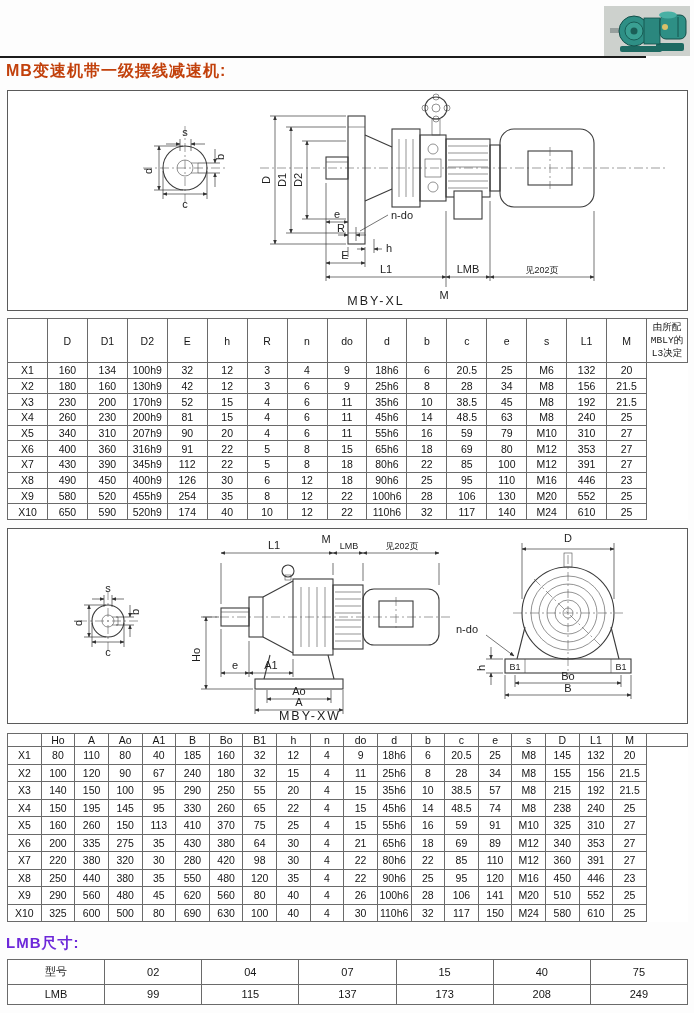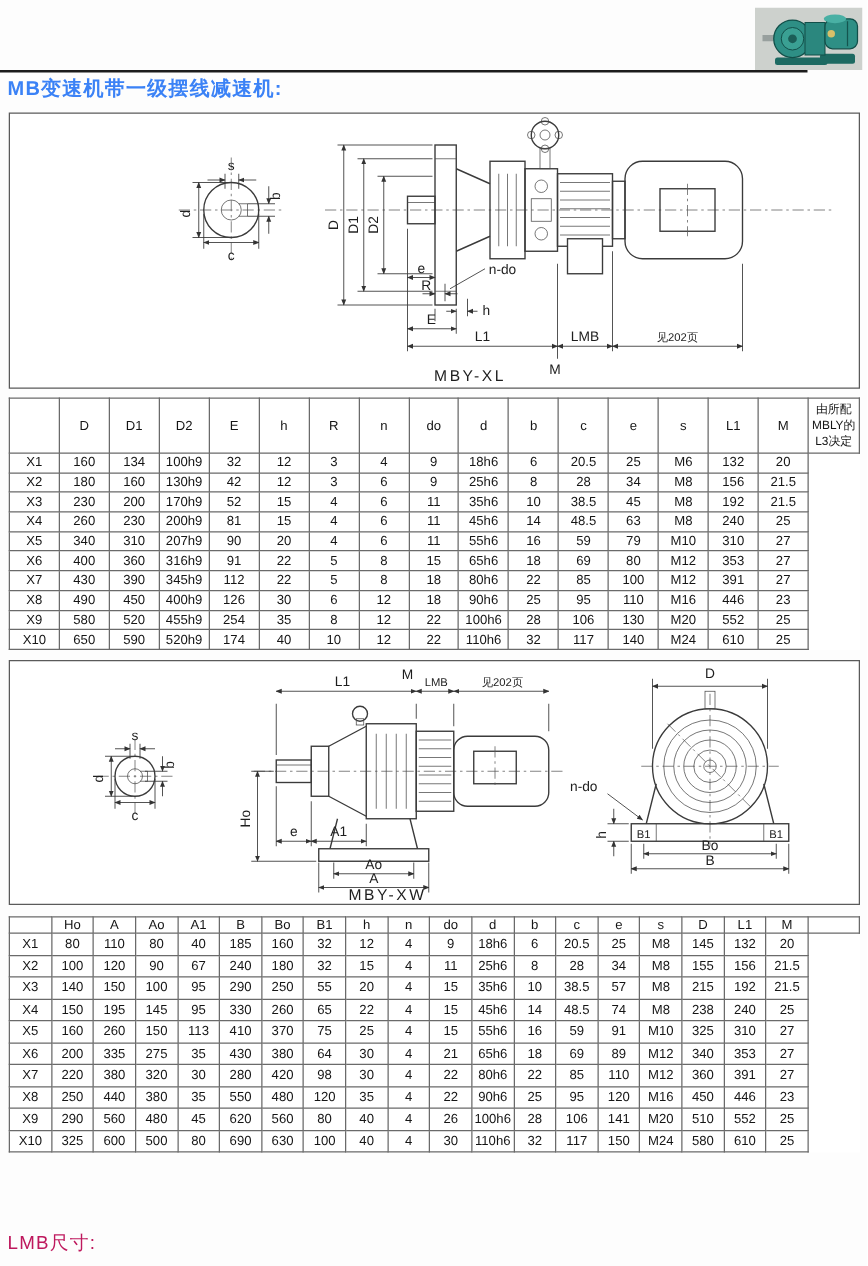--- a/index.html
+++ b/index.html
@@ -1,30 +1,30 @@
 <!DOCTYPE html>
 <html><head>
 <meta charset="utf-8">
 <style>
   html,body{margin:0;padding:0;background:#ffffff;}
   .page{position:relative;width:694px;height:1013px;background:#fdfdfd;font-family:"Liberation Sans",sans-serif;overflow:hidden;}
   .photo{position:absolute;top:6px;right:4px;width:86px;height:50px;}
   .rule{position:absolute;top:56px;left:0;width:646px;height:2px;background:#1c1c1c;}
-  .title{position:absolute;top:61px;left:6px;margin:0;font-size:16px;font-weight:bold;color:#3b82f6;letter-spacing:1px;}
+  .title{position:absolute;top:61px;left:6px;margin:0;font-size:16px;font-weight:bold;color:#c2410c;letter-spacing:1px;}
   .panel{position:absolute;left:7px;width:681px;border:1px solid #5a5a5a;background:#fff;box-sizing:border-box;}
   #panel-xl{top:90px;height:221px;}
   #panel-xw{top:528px;height:196px;}
   table.dim{position:absolute;left:7px;width:681px;border-collapse:collapse;table-layout:fixed;background:#fff;}
   #t1{top:318px;height:202px;}
   #t2{top:733px;height:189px;}
   #t3{top:959px;height:46px;}
   table.dim th,table.dim td{border:1px solid #6a6a6a;font-size:10.5px;font-weight:normal;color:#151515;text-align:center;vertical-align:middle;padding:0 1px;overflow:hidden;white-space:nowrap;}
   #t3 th,#t3 td{font-size:11px;}
-  .note-cell{width:36px;font-size:9.5px !important;line-height:13px;white-space:normal !important;padding:2px !important;}
-  .lmb-heading{position:absolute;top:985px;left:6px;margin:0;font-size:15px;font-weight:normal;color:#be185d;letter-spacing:1px;}
+  .note-cell{width:36px;font-size:9.5px !important;line-height:13px;white-space:normal !important;padding:2px !important;font-family:Liberation Mono, monospace;}
+  .lmb-heading{position:absolute;top:934px;left:6px;margin:0;font-size:15px;font-weight:bold;color:#6d28d9;letter-spacing:1px;}
   
   .ol{fill:none;stroke:#3b3b3b;stroke-width:1.1;}
   .olw{fill:#fff;stroke:#3b3b3b;stroke-width:1.1;}
   .tn{fill:none;stroke:#4a4a4a;stroke-width:0.6;}
   .dm{fill:none;stroke:#3a3a3a;stroke-width:0.7;}
   .cl{fill:none;stroke:#5a5a5a;stroke-width:0.6;stroke-dasharray:9 3 2 3;}
   .lb{font-family:"Liberation Sans",sans-serif;font-size:11px;fill:#1e1e1e;}
   .lbs{font-size:9px;}
   .cap{font-family:"Liberation Sans",sans-serif;font-size:12.5px;letter-spacing:2px;fill:#1e1e1e;}
 </style>
@@ -732,14 +732,36 @@
           <td>150</td>
           <td>M24</td>
           <td>580</td>
           <td>610</td>
           <td>25</td>
         </tr>
       </tbody>
   </table>
 
   <h2 class="lmb-heading">LMB尺寸:</h2>
+  <table class="dim" id="t3">
+    <tbody>
+        <tr>
+          <th>型号</th>
+          <td>02</td>
+          <td>04</td>
+          <td>07</td>
+          <td>15</td>
+          <td>40</td>
+          <td>75</td>
+        </tr>
+        <tr>
+          <th>LMB</th>
+          <td>99</td>
+          <td>115</td>
+          <td>137</td>
+          <td>173</td>
+          <td>208</td>
+          <td>249</td>
+        </tr>
+      </tbody>
+  </table>
 
 </div>
 
 </body></html>

